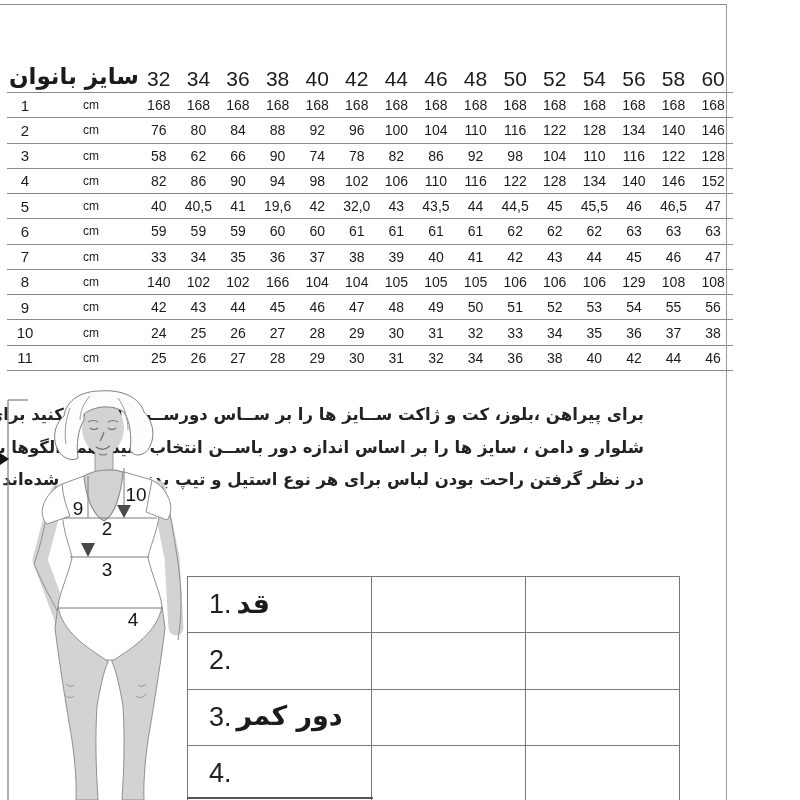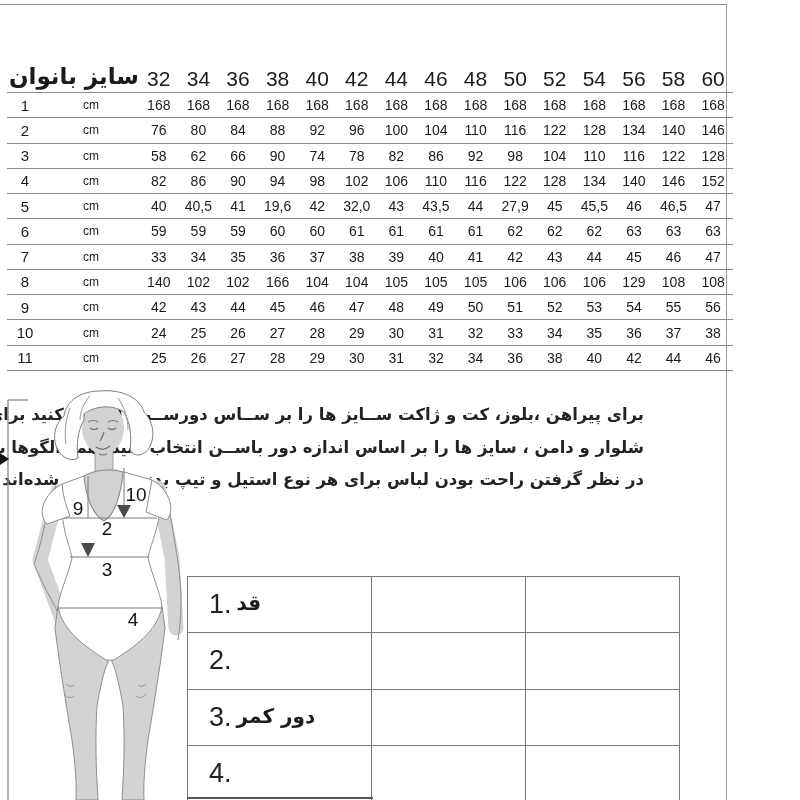--- a/index.html
+++ b/index.html
@@ -34,21 +34,21 @@
   .marker-text{font-family:"Liberation Sans",sans-serif;font-size:19px;fill:#141414;}
 
   
   .measure-table{position:absolute;left:187px;top:576px;display:grid;
                  grid-template-columns:184px 154px 153px;grid-auto-rows:56.3px;
                  border:1px solid #777;}
   .mt-cell{border-right:1px solid #777;border-bottom:1px solid #777;box-sizing:border-box;}
   .mt-last{border-right:none;}
   .mt-label{display:flex;align-items:center;direction:ltr;padding-left:21px;gap:5px;}
   .mt-num{font-size:27px;color:#222;}
-  .mt-text{font-family:"DejaVu Sans",sans-serif;font-weight:bold;font-size:20px;direction:rtl;padding-bottom:3px;}
+  .mt-text{font-family:"DejaVu Sans",sans-serif;font-weight:bold;font-size:27px;direction:rtl;padding-bottom:3px;}
   .partial-bottom-line{position:absolute;left:187px;top:797px;width:186px;height:2px;background:#555;}
 </style>
 </head>
 <body>
 
 <div class="page">
 
   <div class="topline"></div>
   <div class="rightframe"></div>
 
@@ -155,21 +155,21 @@
           <div class="st-unit">cm</div>
           <div class="st-val">40</div>
           <div class="st-val">40,5</div>
           <div class="st-val">41</div>
           <div class="st-val">19,6</div>
           <div class="st-val">42</div>
           <div class="st-val">32,0</div>
           <div class="st-val">43</div>
           <div class="st-val">43,5</div>
           <div class="st-val">44</div>
-          <div class="st-val">27,9</div>
+          <div class="st-val">44,5</div>
           <div class="st-val">45</div>
           <div class="st-val">45,5</div>
           <div class="st-val">46</div>
           <div class="st-val">46,5</div>
           <div class="st-val">47</div>
         </div>
         <div class="st-row">
           <div class="st-num">6</div>
           <div class="st-unit">cm</div>
           <div class="st-val">59</div>

